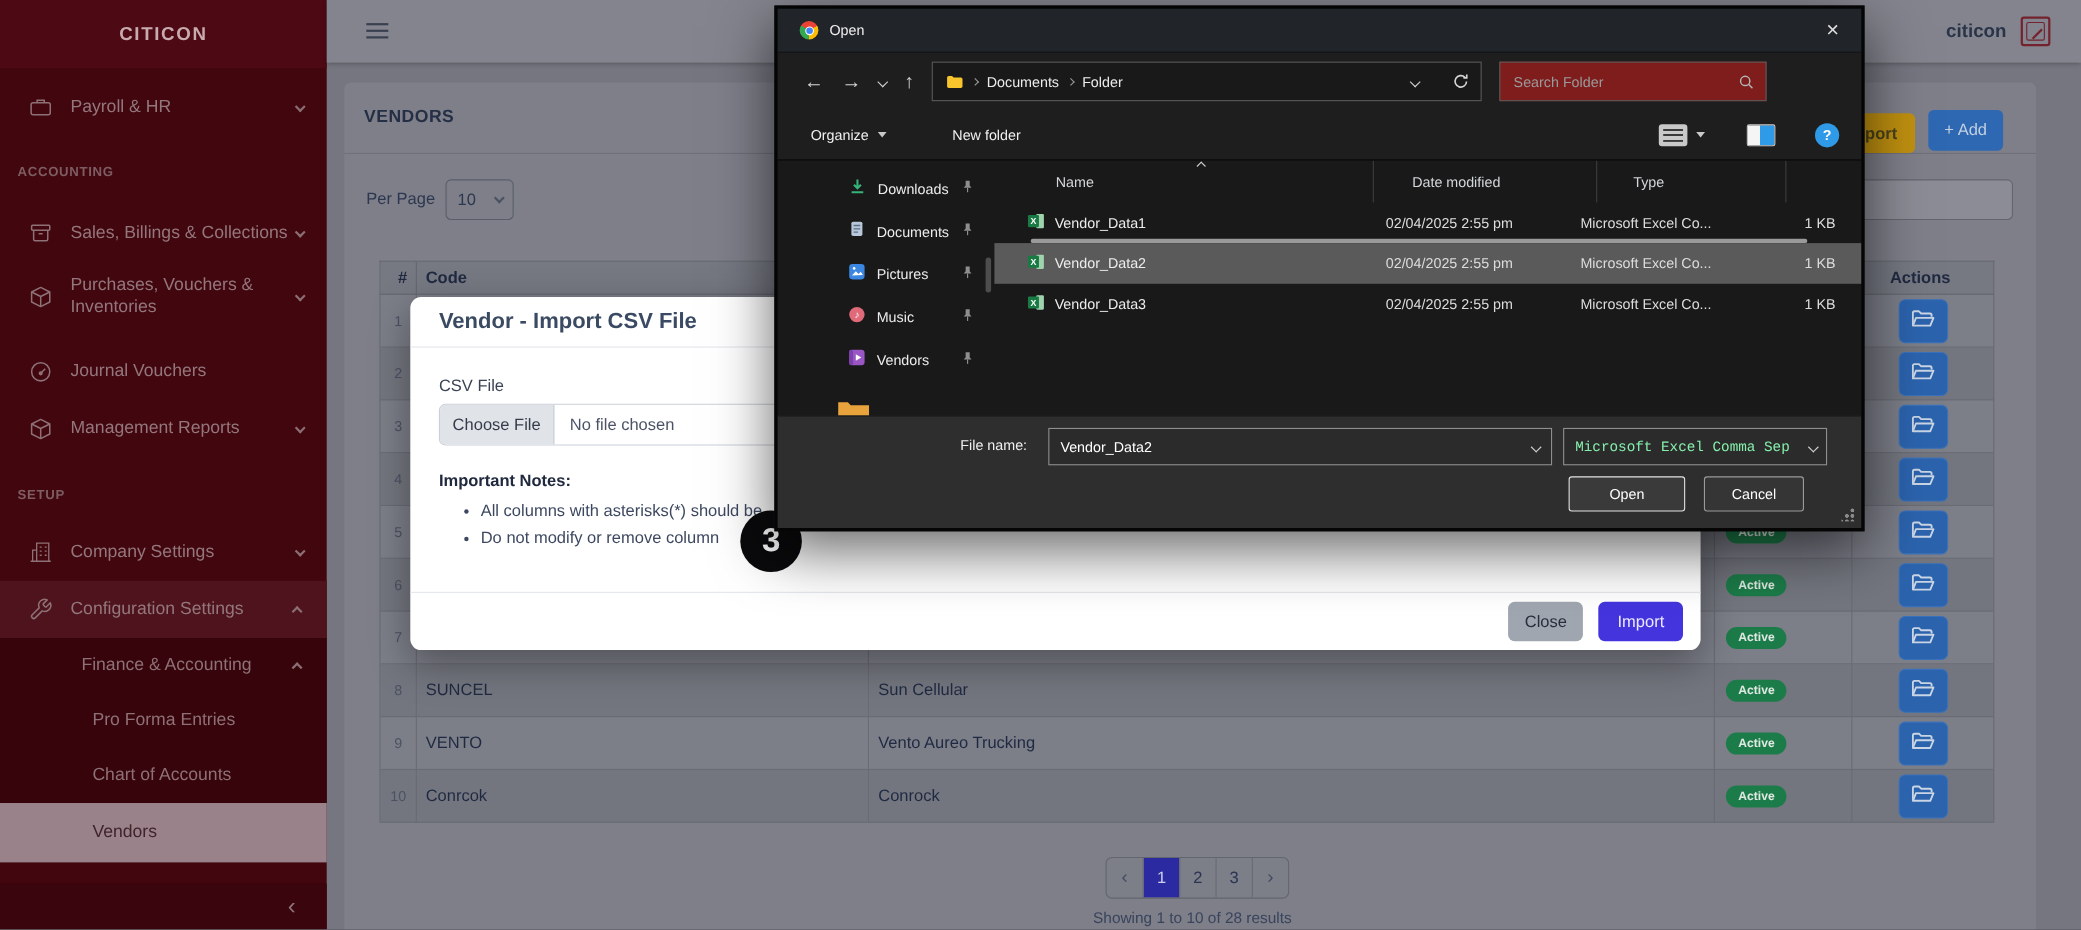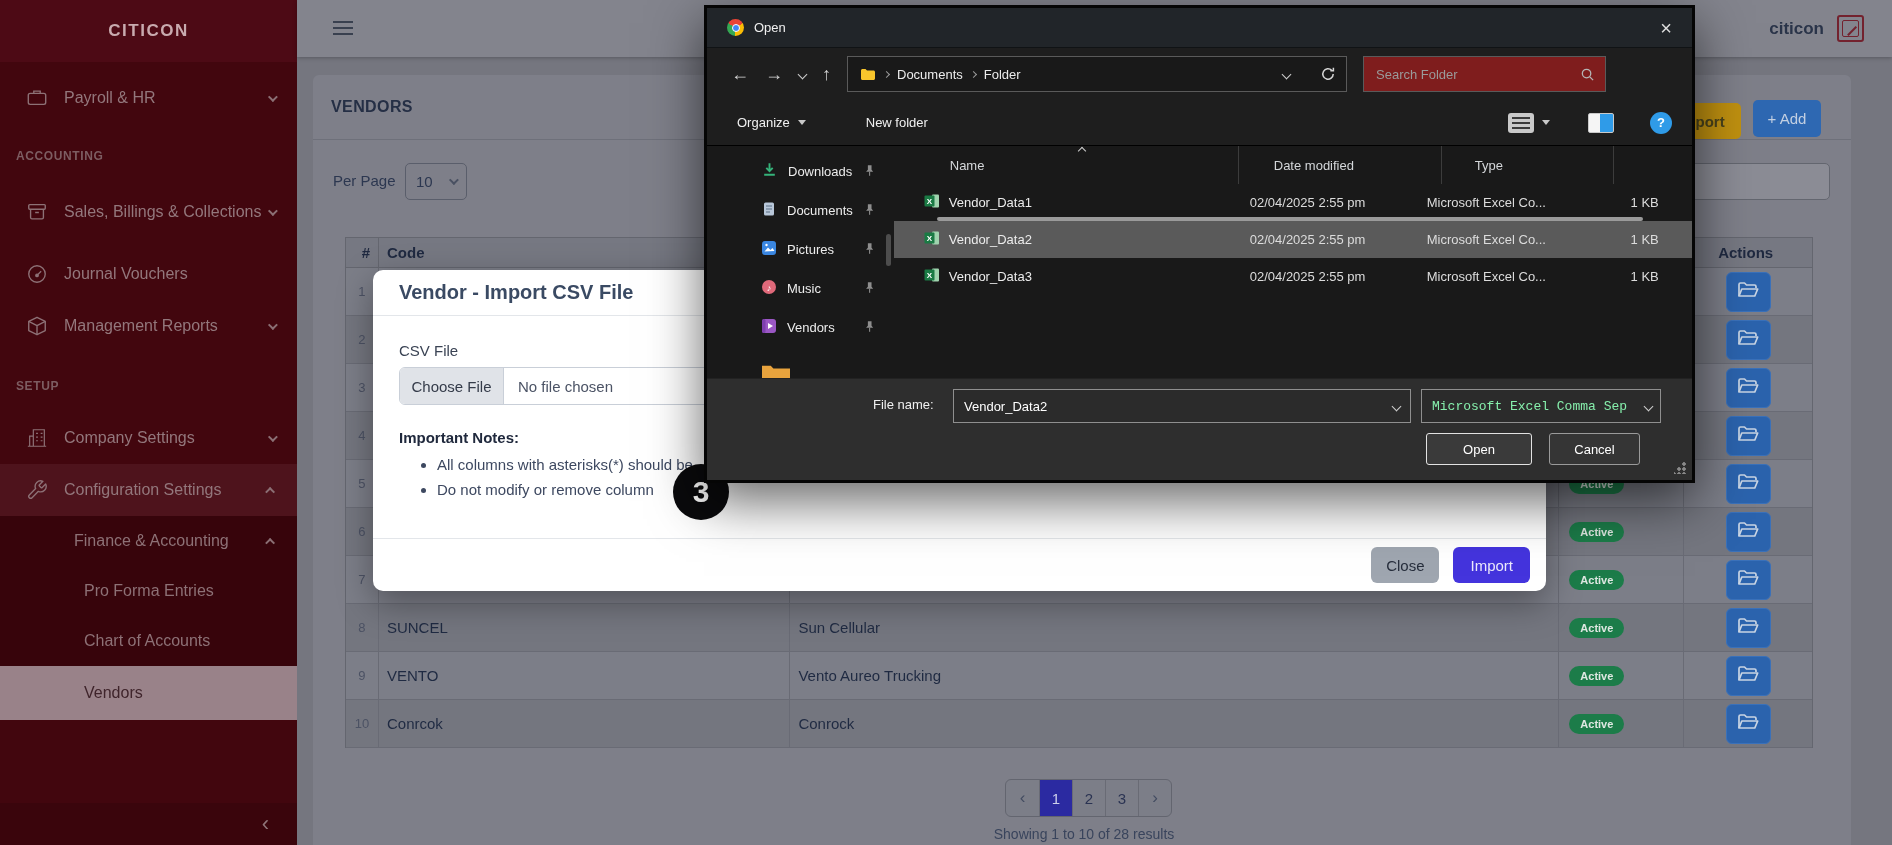--- a/index.html
+++ b/index.html
@@ -142,21 +142,21 @@
   .tri-down { width:0; height:0; border-left:4px solid transparent; border-right:4px solid transparent;
               border-top:5px solid #c9c9c9; display:inline-block; }
   .ic-details { width:26px; height:20px; background:#c9c9c9; border-radius:3px; padding:4px 4px; cursor:pointer; }
   .ic-details i { display:block; height:12px;
                   background:repeating-linear-gradient(to bottom, #3a3a3a 0 2px, transparent 2px 5px); }
   .ic-pane { width:26px; height:20px; border:1.5px solid #c9c9c9; border-radius:2px;
              background:linear-gradient(to right, #f5f5f5 0 45%, #2f9be8 45%); cursor:pointer; }
   .ic-help { width:22px; height:22px; border-radius:50%; background:#2f9be8; color:#fff; font-size:13px;
              font-weight:bold; display:flex; align-items:center; justify-content:center; cursor:pointer; }
   .fd-body { position:relative; height:232px; background:#191919; display:flex; overflow:hidden; }
-  .fd-side { width:200px; position:relative; padding-top:6px; }
+  .fd-side { width:200px; position:relative; padding-top:6px;padding-left:10px; }
   .fs-item { height:39px; display:flex; align-items:center; padding-left:54px; gap:10px; cursor:pointer; }
   .fs-item .nm { font-size:13px; color:#ececec; flex:1; }
   .fs-item .pin { margin-right:18px; opacity:.85; }
   .fs-thumb { position:absolute; right:3px; top:88px; width:5px; height:32px; background:#4d4d4d; border-radius:3px; }
   .fs-partial { position:absolute; left:54px; top:218px; }
   .flist { flex:1; padding-right:6px; }
   .fl-head { display:flex; height:38px; position:relative;gap:24px; }
   .fl-head .fh { font-size:13px; color:#d4d7da; display:flex; align-items:center; border-right:1px solid #3c3c3c; cursor:pointer; }
   .fl-head .fh:last-child { border-right:none; }
   .fh.h0 { width:345px; padding-left:56px; }
@@ -216,20 +216,30 @@
         <div class="side-item" style="margin-top: 16px;">
           <span class="s-ic">
             <svg width="22" height="22" viewBox="0 0 24 24" fill="none" stroke="#8d7176" stroke-width="1.5">
               <rect x="3" y="4" width="18" height="5" rx="1"></rect>
               <path d="M5 9v9c0 .8.7 1.5 1.5 1.5h11c.8 0 1.5-.7 1.5-1.5V9M10 12.5h4"></path>
             </svg>
           </span>
           <span class="lbl">Sales, Billings &amp; Collections</span>
           <span class="sv-chev down"></span>
         </div>
+        <div class="side-item two" style="margin-top: 0px;">
+          <span class="s-ic">
+            <svg width="22" height="22" viewBox="0 0 24 24" fill="none" stroke="#8d7176" stroke-width="1.5" stroke-linejoin="round">
+              <path d="M12 2.5 21 7v10l-9 4.5L3 17V7z"></path>
+              <path d="M3 7l9 4.5L21 7M12 11.5v10"></path>
+            </svg>
+          </span>
+          <span class="lbl">Purchases, Vouchers &amp; Inventories</span>
+          <span class="sv-chev down"></span>
+        </div>
         <div class="side-item" style="margin-top: 10px;">
           <span class="s-ic">
             <svg width="22" height="22" viewBox="0 0 24 24" fill="none" stroke="#8d7176" stroke-width="1.5">
               <circle cx="12" cy="12" r="9"></circle>
               <path d="M12 13.5 16.5 9"></path>
               <circle cx="12" cy="13.5" r="1.3" fill="#8d7176"></circle>
             </svg>
           </span>
           <span class="lbl">Journal Vouchers</span>
         </div>

